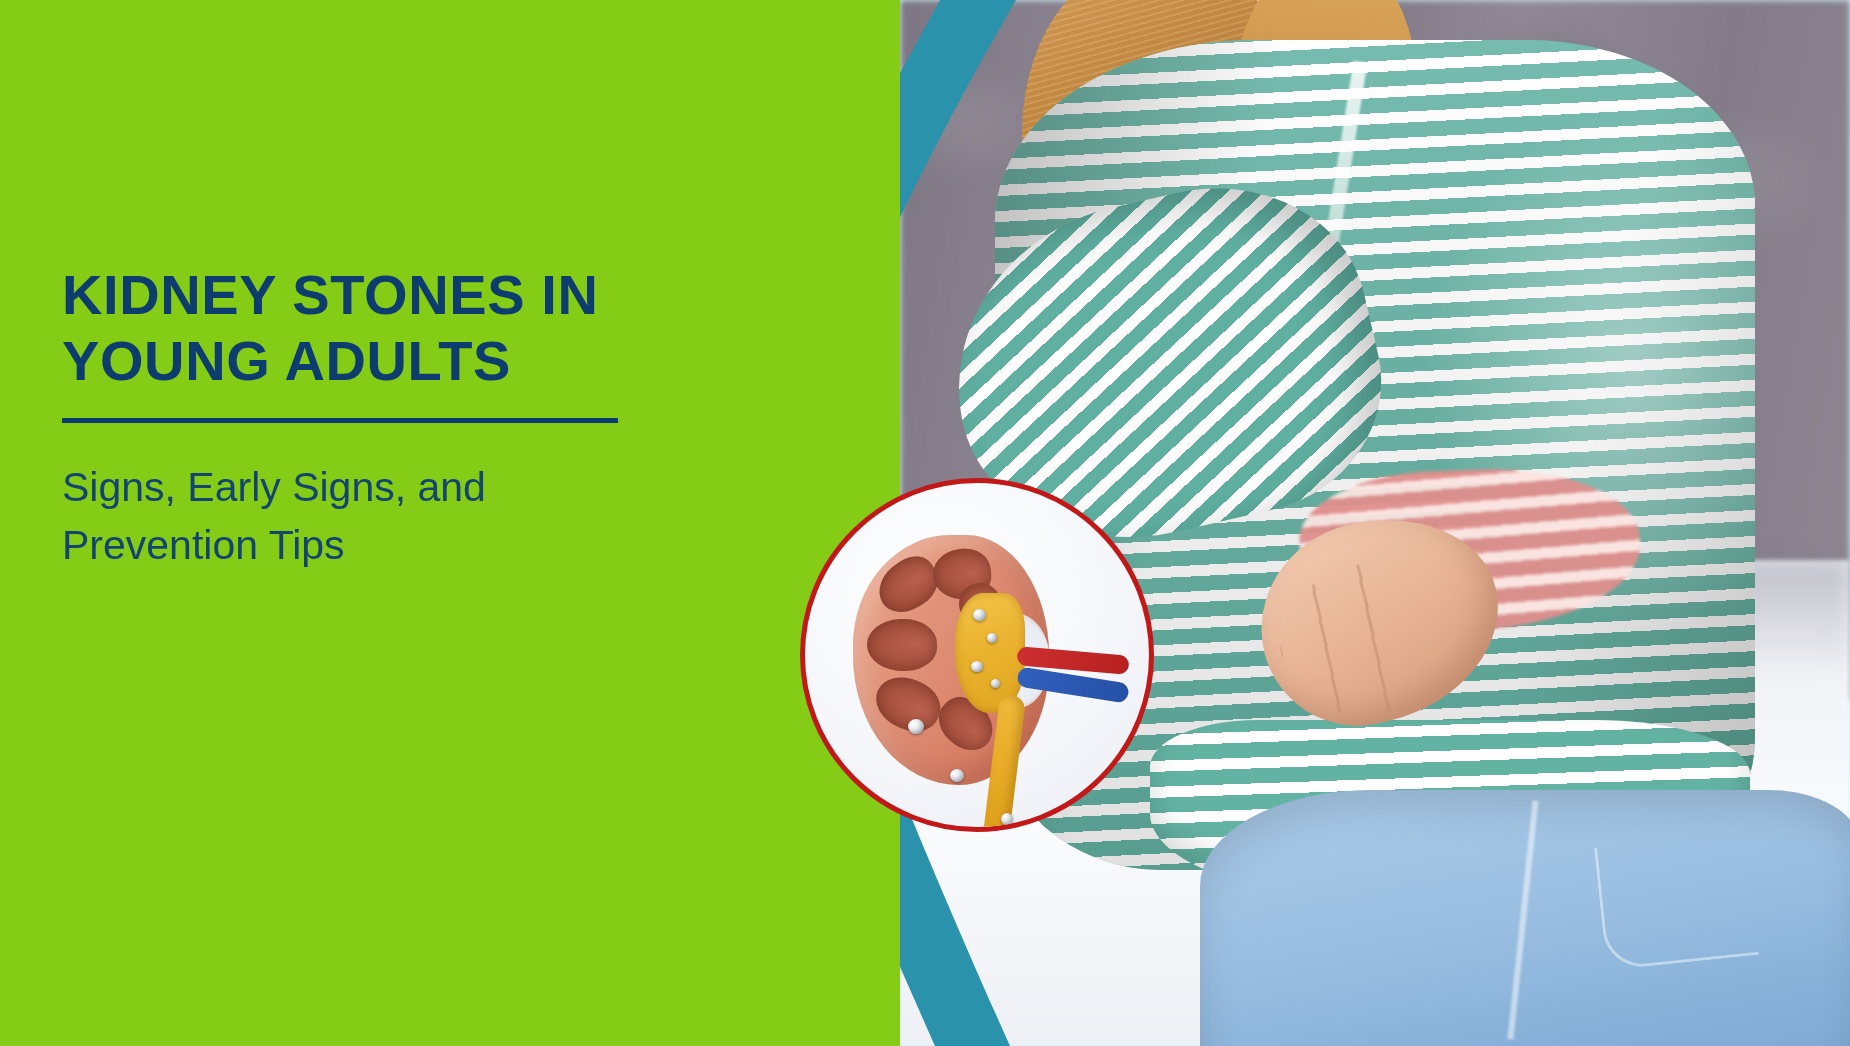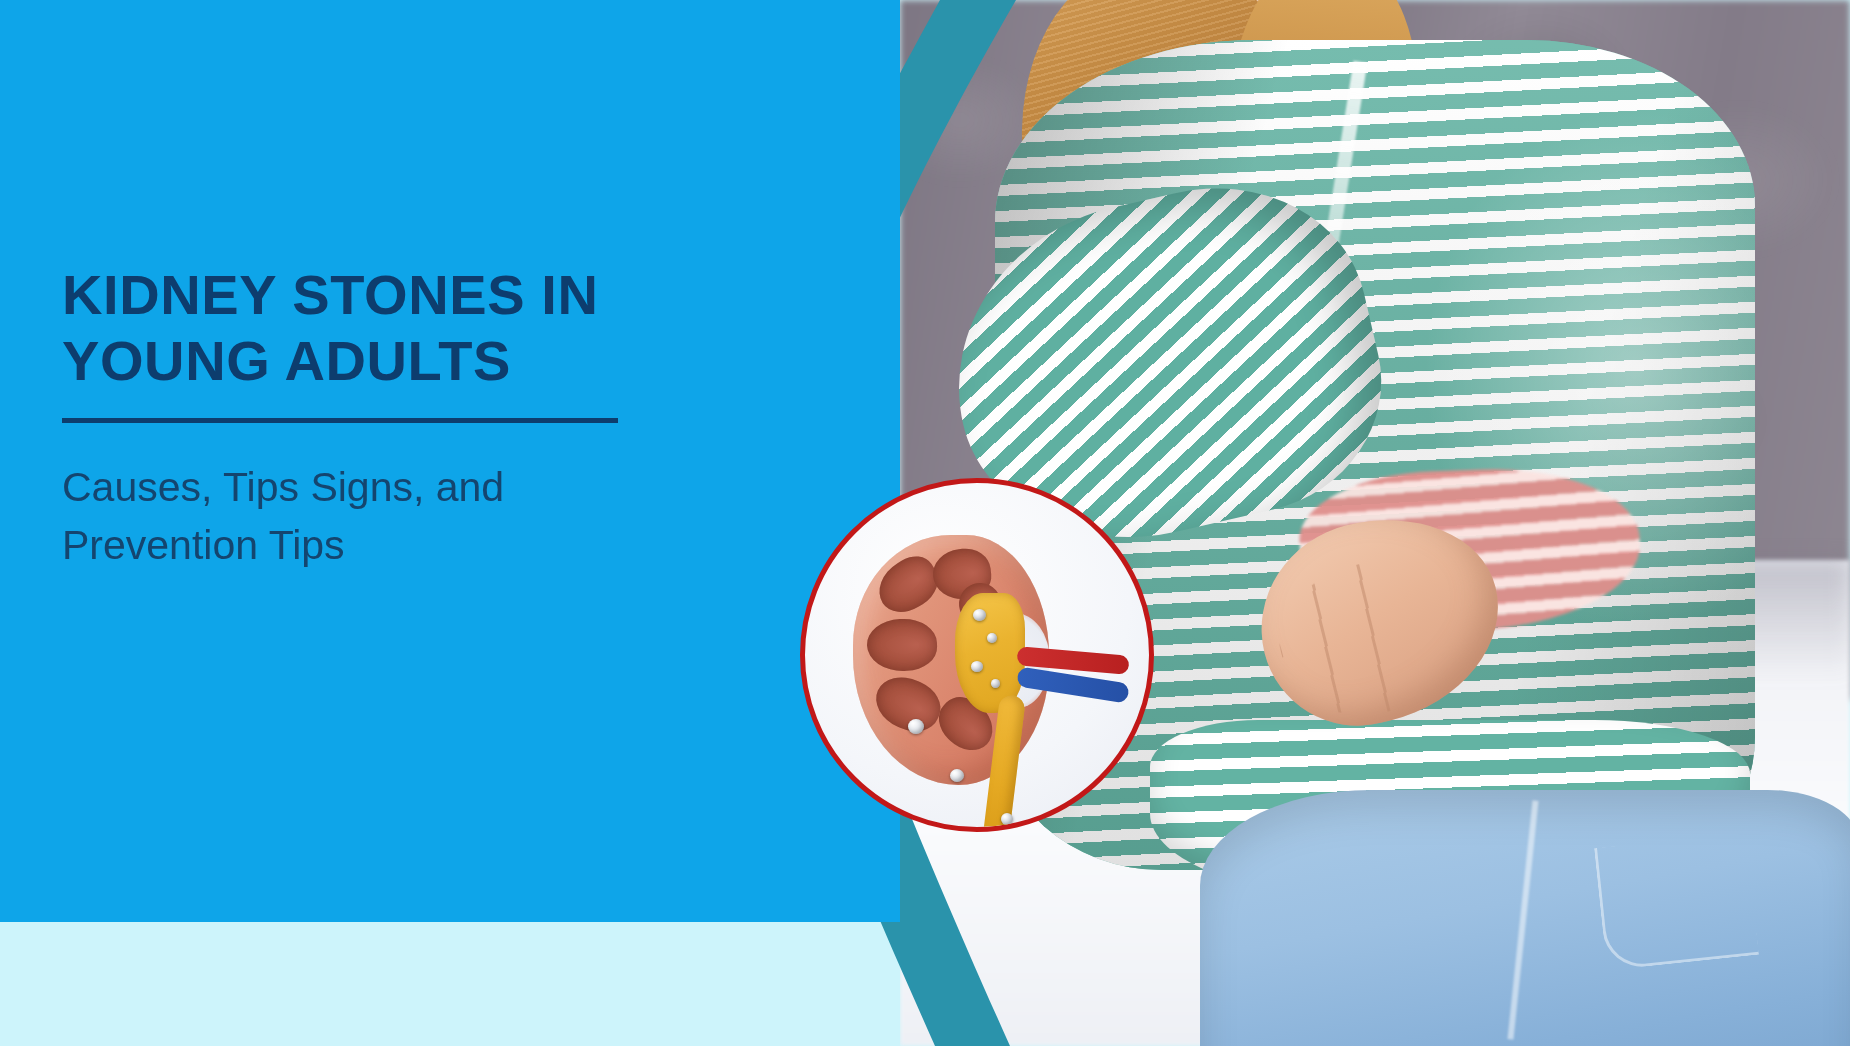--- a/index.html
+++ b/index.html
@@ -4,21 +4,21 @@
 <style>
   html,body{margin:0;padding:0;}
   body{
     width:1850px;height:1046px;overflow:hidden;
     font-family:"Liberation Sans",sans-serif;
     background:#cdf4fb;
   }
   #banner{position:relative;width:1850px;height:1046px;overflow:hidden;background:#cdf4fb;}
 
   
-  #left-panel{position:absolute;left:0;top:0;width:900px;height:922px;background:#0ea5e9;z-index:5;}
+  #left-panel{position:absolute;left:0;top:0;width:900px;height:1046px;background:#84cc16;z-index:5;}
   #headline{
     position:absolute;left:62px;top:262px;width:600px;
     font-size:56px;line-height:1.18;font-weight:bold;
     letter-spacing:0.6px;color:#0d3d6e;text-transform:uppercase;
     white-space:pre-line;
   }
   #divider{position:absolute;left:62px;top:418px;width:556px;height:5px;background:#0d3d6e;}
   #subtitle{
     position:absolute;left:62px;top:458px;width:600px;
     font-size:41px;line-height:1.42;font-weight:400;color:#14456f;
@@ -189,21 +189,21 @@
 
     <div class="ph" id="red-band"></div>
     <div class="ph" id="hand"></div>
     <div class="ph" id="fingers"></div>
   </div>
 
   <div id="left-panel">
     <div id="headline">KIDNEY STONES IN
 YOUNG ADULTS</div>
     <div id="divider"></div>
-    <div id="subtitle">Causes, Tips Signs, and
+    <div id="subtitle">Signs, Early Signs, and
 Prevention Tips</div>
   </div>
 
   <svg id="wave" viewBox="0 0 1850 1046" preserveAspectRatio="none">
     <path d="M 940 0 L 1016 0 C 900 200 820 380 800 486 C 820 600 900 800 1010 1046 L 935 1046 C 830 810 748 610 728 486 C 748 360 830 200 940 0 Z" fill="#2a93ab"></path>
   </svg>
 
   <svg id="cyan-mask" viewBox="0 0 900 1046" preserveAspectRatio="none">
     <path d="M 0 0 L 941 0 C 830 200 749 362 728 486 C 749 612 830 812 936 1046 L 0 1046 Z" fill="#cdf4fb"></path>
   </svg>

